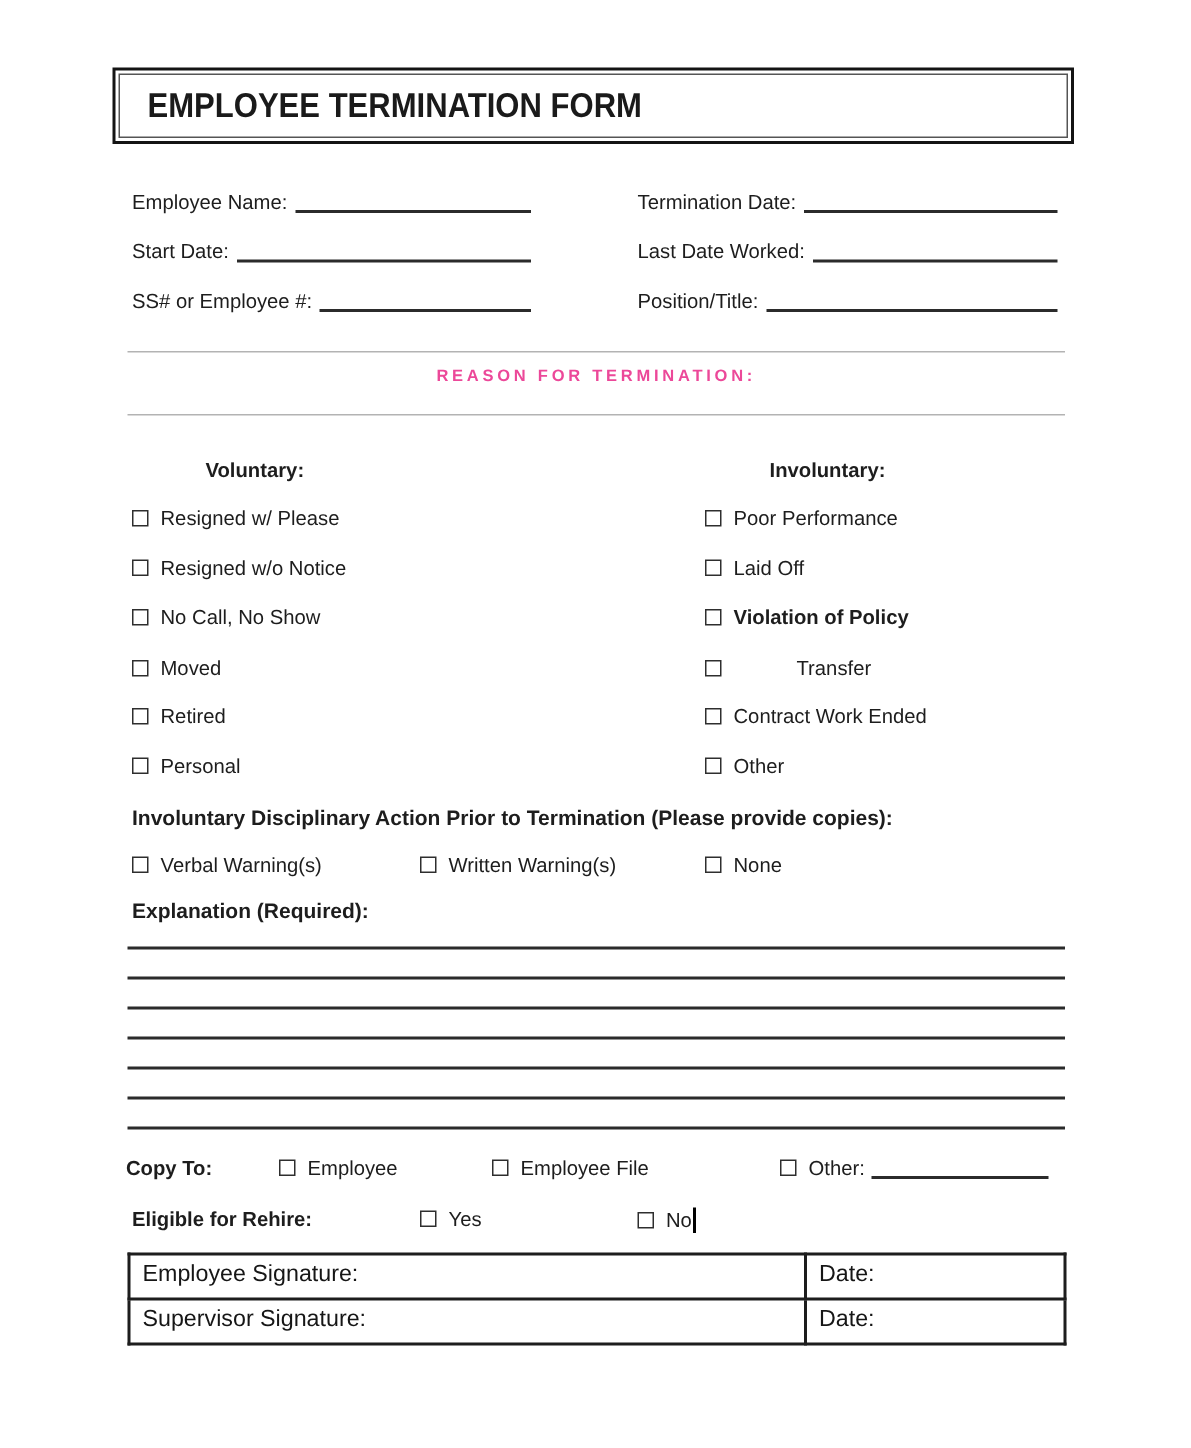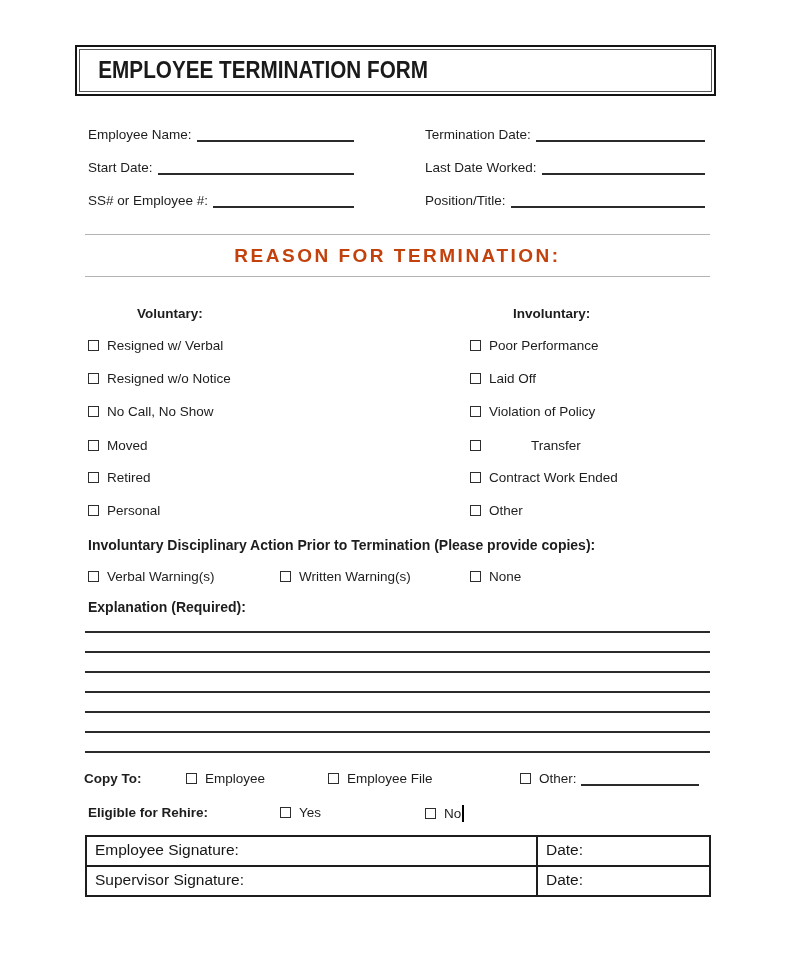--- a/index.html
+++ b/index.html
@@ -31,21 +31,21 @@
   
   .abs { position:absolute; }
   
   .field { display:flex; align-items:flex-end; height:20px; font-size:13.5px; }
   .field .flabel { white-space:nowrap; margin-right:5px; }
   .fline { flex:1; border-bottom:2px solid #2b2b2b; height:15px; }
   
   .grule { position:absolute; left:85px; width:625px; border-top:1.5px solid #b3b3b3; }
   .sec-head {
     position:absolute; left:85px; width:625px; text-align:center;
-    font-size:19px; font-weight:700; letter-spacing:2.5px; color:#c2410c;
+    font-size:11px; font-weight:700; letter-spacing:2.5px; color:#ec4899;
     white-space:nowrap;
   }
   .col-head { position:absolute; font-size:13.5px; font-weight:700; white-space:nowrap; }
   
   .opt { position:absolute; display:flex; align-items:center; font-size:13.5px; white-space:nowrap; }
   .cb {
     display:inline-block; width:11px; height:11px;
     border:1.5px solid #2e2e2e; background:#fff;
     margin-right:8px; flex:0 0 auto;
   }
@@ -105,21 +105,21 @@
 
   <div class="grule" style="top:234px;"></div>
   <div class="sec-head" style="top:245px;">REASON FOR TERMINATION:</div>
   <div class="grule" style="top:276px;"></div>
 
   <div class="col-head" style="left:137px; top:306px;">Voluntary:</div>
   <div class="col-head" style="left:513px; top:306px;">Involuntary:</div>
 
   <div class="opt" style="left:88px; top:338px;">
     <span class="cb"></span>
-    <span>Resigned w/ Verbal</span>
+    <span>Resigned w/ Please</span>
   </div>
   <div class="opt" style="left:88px; top:371px;">
     <span class="cb"></span>
     <span>Resigned w/o Notice</span>
   </div>
   <div class="opt" style="left:88px; top:404px;">
     <span class="cb"></span>
     <span>No Call, No Show</span>
   </div>
   <div class="opt" style="left:88px; top:438px;">
@@ -136,21 +136,21 @@
   </div>
 
   <div class="opt" style="left:470px; top:338px;">
     <span class="cb"></span>
     <span>Poor Performance</span>
   </div>
   <div class="opt" style="left:470px; top:371px;">
     <span class="cb"></span>
     <span>Laid Off</span>
   </div>
-  <div class="opt" style="left:470px; top:404px;">
+  <div class="opt" style="left:470px; top:404px;font-weight:bold;">
     <span class="cb"></span>
     <span>Violation of Policy</span>
   </div>
   <div class="opt" style="left:470px; top:438px;gap:42px;">
     <span class="cb"></span>
     <span>Transfer</span>
   </div>
   <div class="opt" style="left:470px; top:470px;">
     <span class="cb"></span>
     <span>Contract Work Ended</span>

